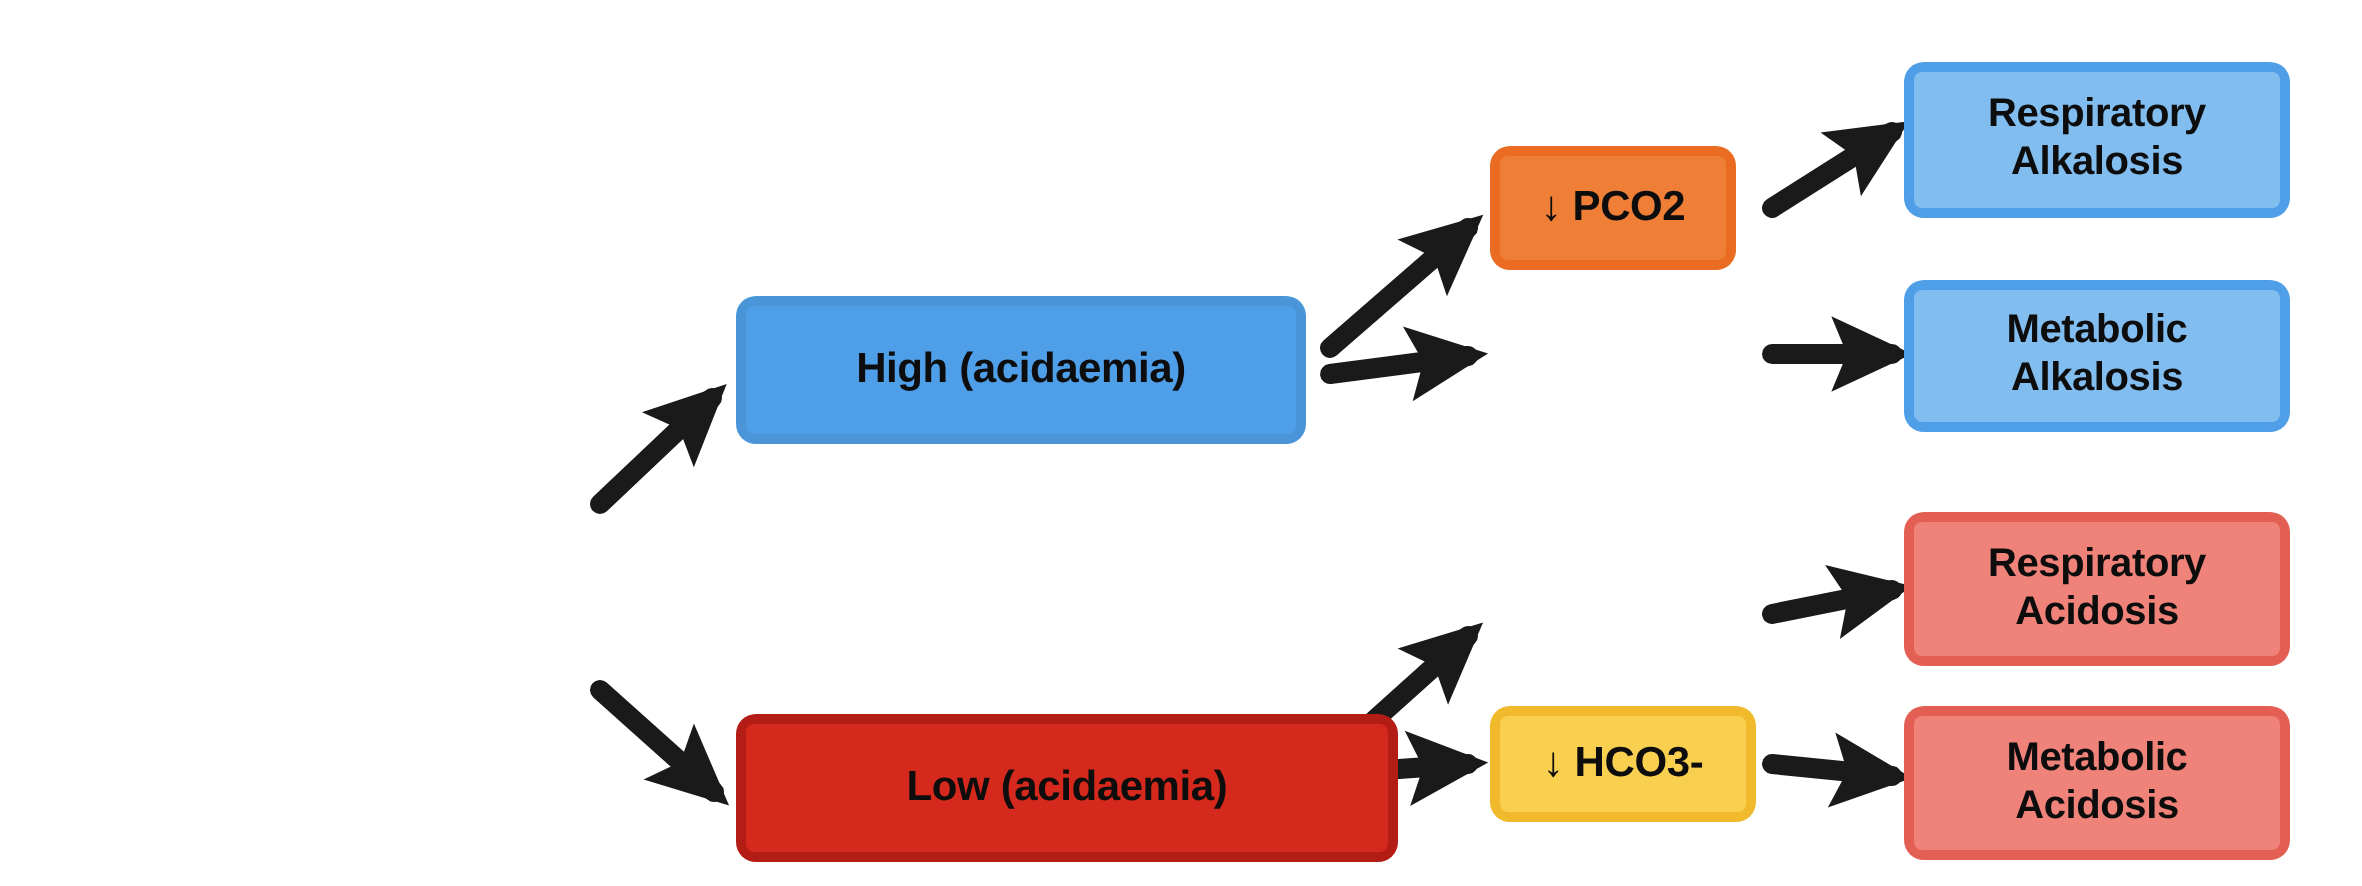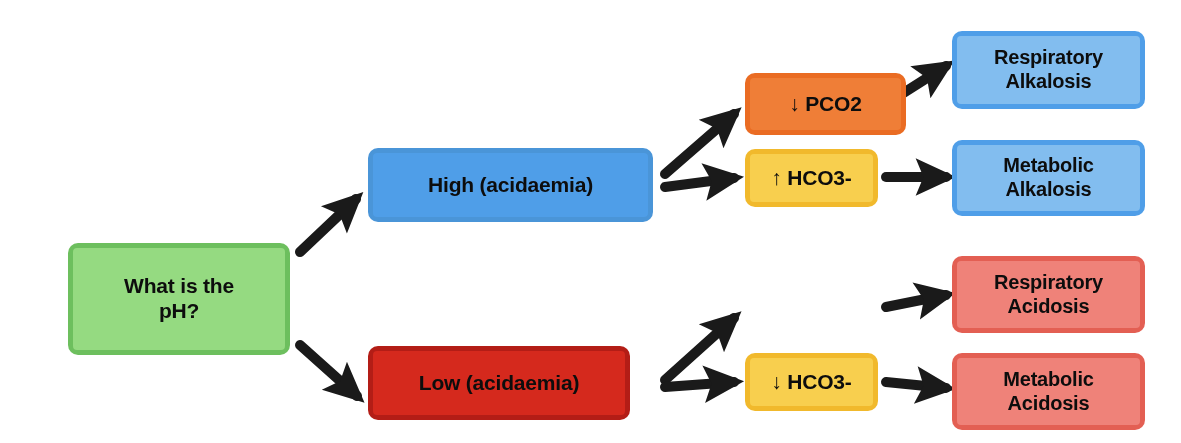--- a/index.html
+++ b/index.html
@@ -93,40 +93,33 @@
       <path d="M 886 104 L 946 66"></path>
 
       <path d="M 886 177 L 946 177"></path>
 
       <path d="M 886 307 L 946 295"></path>
 
       <path d="M 886 382 L 946 388"></path>
     </g>
   </svg>
 
-  <div class="node n-green" style="left:68px; top:243px; width:222px; height:112px; font-size:21px;">
-    <span class="inner">What is the
-pH?</span>
-  </div>
 
   <div class="node n-blue" style="left:368px; top:148px; width:285px; height:74px; font-size:21px;">
     <span class="inner">High (acidaemia)</span>
   </div>
 
-  <div class="node n-red" style="left:368px; top:346px; width:262px; height:74px; font-size:21px;">
+  <div class="node n-red" style="left:368px; top:357px; width:331px; height:74px; font-size:21px;">
     <span class="inner">Low (acidaemia)</span>
   </div>
 
-  <div class="node n-orange" style="left:745px; top:73px; width:161px; height:62px; font-size:21px;">
+  <div class="node n-orange" style="left:745px; top:73px; width:123px; height:62px; font-size:21px;">
     <span class="inner">↓ PCO2</span>
   </div>
 
-  <div class="node n-yellow" style="left:745px; top:149px; width:133px; height:58px; font-size:21px;">
-    <span class="inner">↑ HCO3-</span>
-  </div>
 
 
   <div class="node n-yellow" style="left:745px; top:353px; width:133px; height:58px; font-size:21px;">
     <span class="inner">↓ HCO3-</span>
   </div>
 
   <div class="node n-lightblue" style="left:952px; top:31px; width:193px; height:78px; font-size:20px;">
     <span class="inner">Respiratory
 Alkalosis</span>
   </div>

